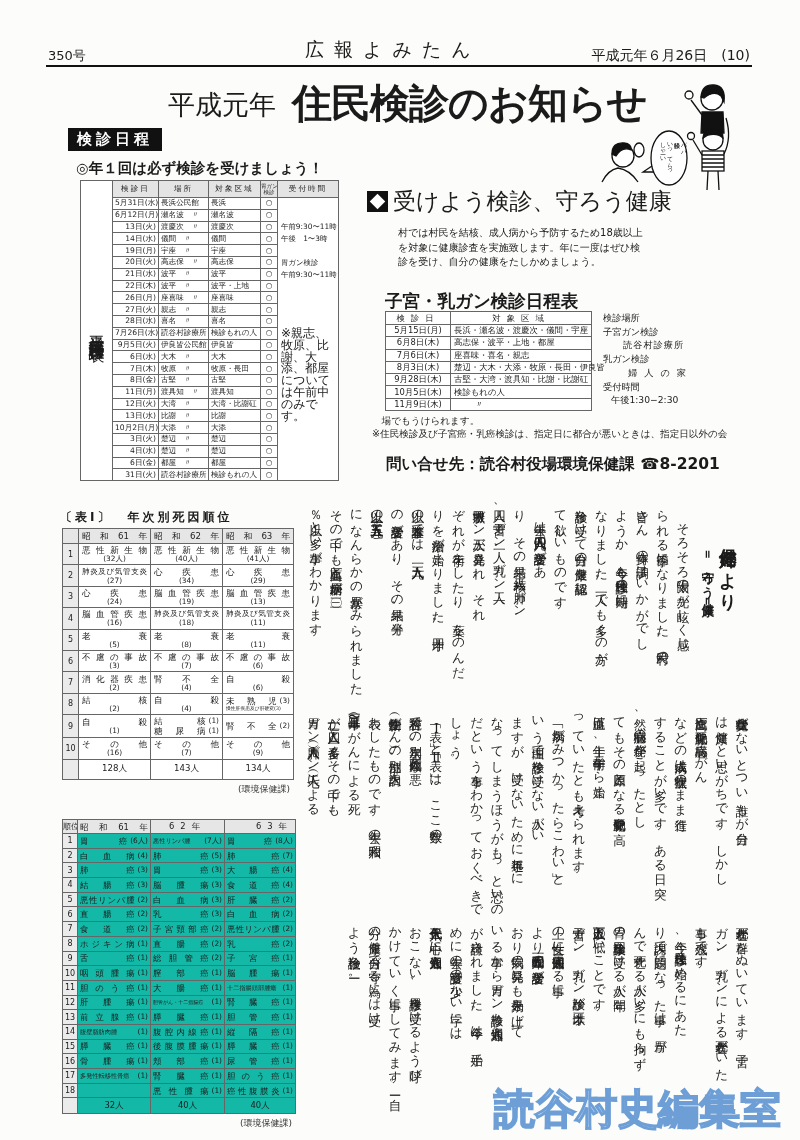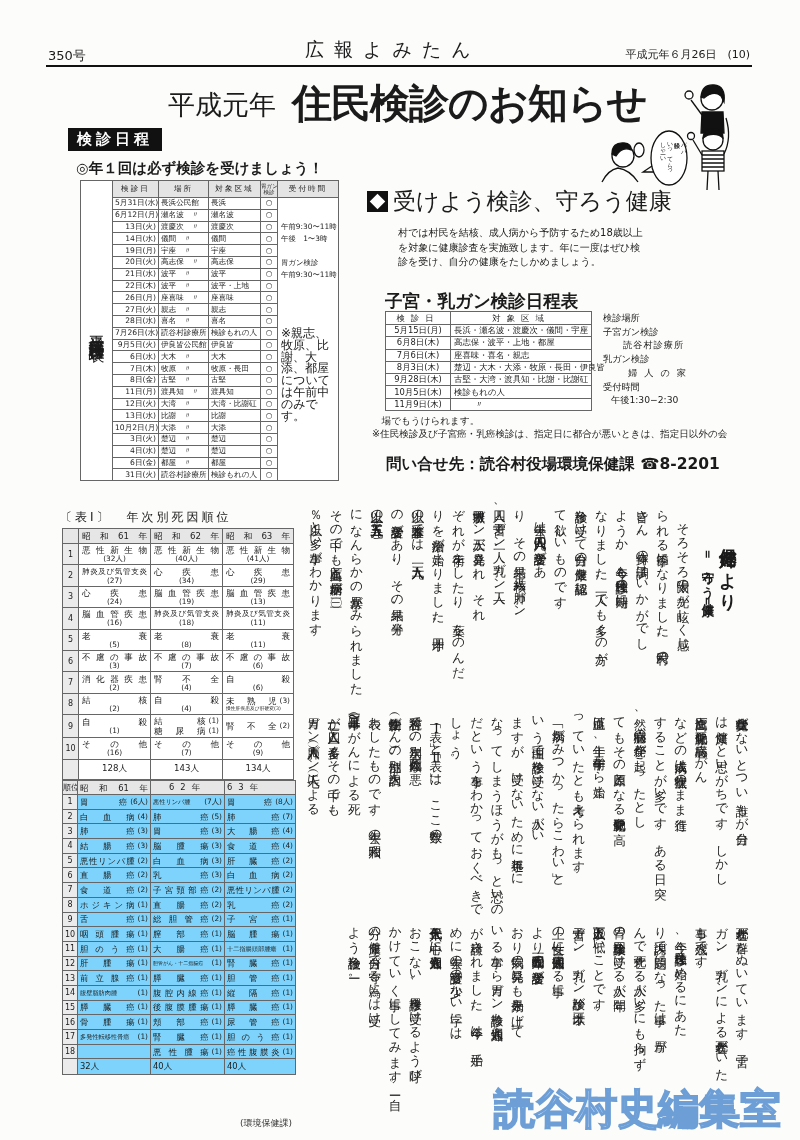--- a/index.html
+++ b/index.html
@@ -1,21 +1,21 @@
 <!DOCTYPE html>
 <html><head>
 <meta charset="utf-8">
 <style>
 *{box-sizing:border-box;margin:0;padding:0}
 html,body{width:800px;height:1140px;overflow:hidden;background:#fcfcfa}
 body{position:relative;font-family:"DejaVu Sans",sans-serif;color:#1b1b1b}
 .abs{position:absolute;white-space:nowrap}
 .hdr-issue{left:48px;top:47px;font-size:13px}
 .hdr-pub{left:305px;top:37px;font-size:19px;letter-spacing:10px;font-family:"DejaVu Serif",serif}
-.hdr-date{right:50px;top:47px;font-size:11px}
+.hdr-date{right:50px;top:47px;font-size:14px}
 .hdr-rule{left:46px;top:65px;width:706px;height:2px;background:#111}
 .title-prefix{left:168px;top:87px;font-size:27px;font-weight:normal}
 .title-main{left:292px;top:76px;font-size:40px;font-weight:900;letter-spacing:-1px}
 .tag{left:68px;top:128px;width:94px;height:23px;background:#111;color:#fff;font-size:15px;letter-spacing:4px;line-height:23px;text-align:center;font-weight:bold}
 .reminder{left:76px;top:159px;font-size:14.5px;font-weight:bold}
 
 table{border-collapse:collapse;table-layout:fixed}
 .sched{position:absolute;left:80px;top:180px;width:258px;font-size:7.6px;border:1.5px solid #222;background:#fff}
 .sched td,.sched th{border:1px solid #666;padding:0 2px;height:11.8px;line-height:10px;white-space:nowrap;overflow:hidden;font-weight:normal}
 .sched th{height:17px;background:#e4e4e4;letter-spacing:2px;text-align:center}
@@ -40,38 +40,38 @@
 .cs-info{left:603px;top:311px;font-size:9.2px;line-height:13.7px}
 .cs-info .ind{padding-left:20px;letter-spacing:1px}
 .cs-info .ind2{padding-left:25px;letter-spacing:7px}
 .cs-info .ind3{padding-left:8px}
 .cs-note{left:372px;top:414px;font-size:9.6px;line-height:13px}
 .contact{left:386px;top:454px;font-size:15.5px;font-weight:bold}
 
 .ill{left:590px;top:78px;width:180px;height:122px}
 .bubble-text{left:660px;top:138px;writing-mode:vertical-rl;font-size:6px;line-height:7px;height:40px}
 
-.t-title{font-size:12px;font-weight:normal;letter-spacing:3px}
+.t-title{font-size:12px;font-weight:bold;letter-spacing:3px}
 .t1{position:absolute;left:62px;top:528px;width:231px;font-size:8.6px;border:1.5px solid #222;background:#fff}
 .t1 td,.t1 th{border:1px solid #666;padding:1px 3px;vertical-align:middle;font-weight:normal}
 .t1 th{height:15px;background:#e6e6e6}
 .t1 tr.r td{height:21.4px}
 .t1 tr.tot td{height:20px;text-align:center;font-size:8.6px}
 .rank{background:#ebebeb;text-align:center;padding:0 !important;font-size:8px}
 .nm{text-align:justify;text-align-last:justify;line-height:10px;white-space:nowrap}
 .ct{text-align:center;font-size:7.4px;line-height:8px}
 .ln{display:flex;align-items:center;line-height:10px;white-space:nowrap}
 .ln .n{flex:1;text-align:justify;text-align-last:justify;margin-right:3px}
 .ln .c{font-size:7.4px}
 .sub{font-size:4.8px;line-height:6px;white-space:nowrap}
 .src{font-size:9px;color:#333}
-.t2{position:absolute;left:62px;top:780px;width:233px;font-size:8.4px;border:1.5px solid #222;background:#7dd3fc}
+.t2{position:absolute;left:62px;top:819px;width:233px;font-size:8.4px;border:1.5px solid #222;background:#14b8a6}
 .t2 td,.t2 th{border:1px solid #666;padding:0 2px;vertical-align:middle;font-weight:normal;height:14.7px;white-space:nowrap;overflow:hidden}
 .t2 th{height:14px;background:#e6e6e6}
-.t2 tr.tot td{height:16px;}
+.t2 tr.tot td{height:16px;text-align:center}
 .t2 .ln .c{font-size:7.4px}
 .t2 .sm .n{font-size:6.2px;text-align:left;text-align-last:left}
 .t2 .xs .n{font-size:5px;text-align:left;text-align-last:left}
 
 .tier{position:absolute;writing-mode:vertical-rl;height:192px;font-family:"DejaVu Serif",serif;font-size:12.6px;line-height:20.4px;color:#1e1e1e}
 .tier .col{white-space:nowrap}
 .art-title{left:716px;top:534px;writing-mode:vertical-rl;font-size:17.5px;font-weight:900;letter-spacing:1.5px}
 .art-sub{left:699px;top:548px;writing-mode:vertical-rl;font-size:12.5px;font-weight:bold;letter-spacing:1px}
 .wm{left:494px;top:1082px;font-size:41px;font-weight:bold;color:rgba(226,236,250,0.88);-webkit-text-stroke:1.6px #6d9fd6}
 </style>
@@ -566,21 +566,21 @@
   <tbody>
       <tr>
         <th class="rank">順位</th>
         <th>
           <div class="nm">昭和61年</div>
         </th>
         <th>
           <div style="text-align:center;letter-spacing:6px">62年</div>
         </th>
         <th>
-          <div style="text-align:left;letter-spacing:6px">63年</div>
+          <div style="text-align:right;letter-spacing:6px">63年</div>
         </th>
       </tr>
   <tr>
         <td class="rank">1</td>
         <td>
           <div class="ln">
             <span class="n">胃癌</span>
             <span class="c">(6人)</span>
           </div>
         </td>

